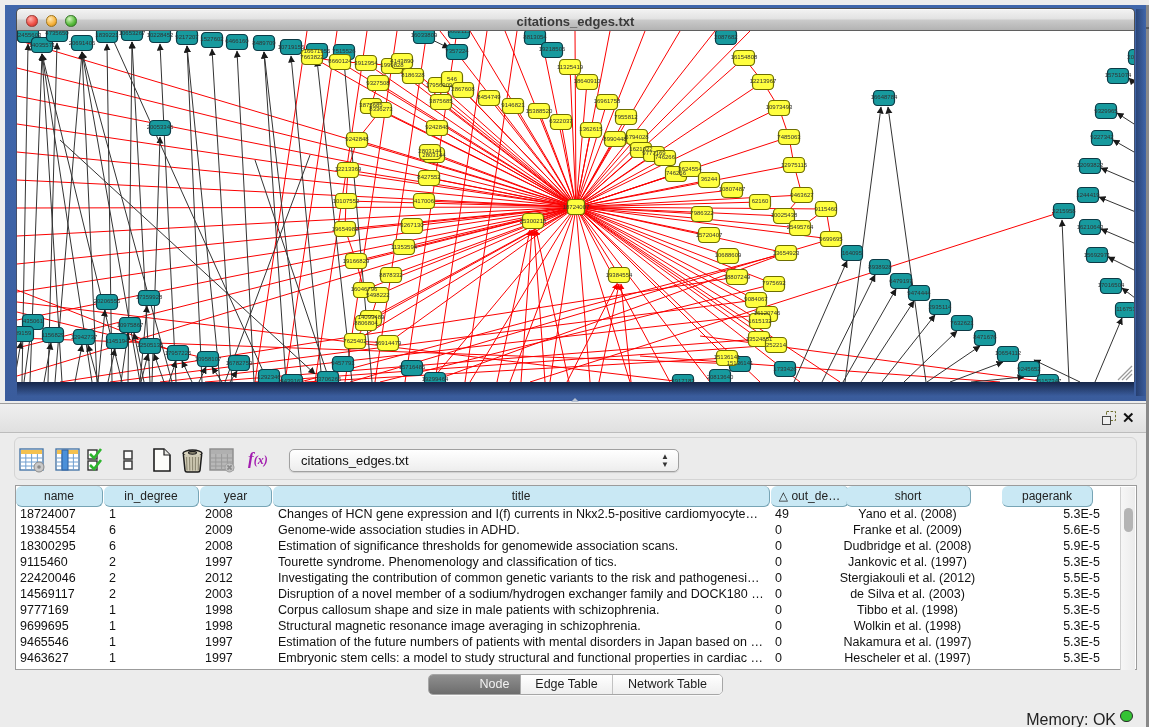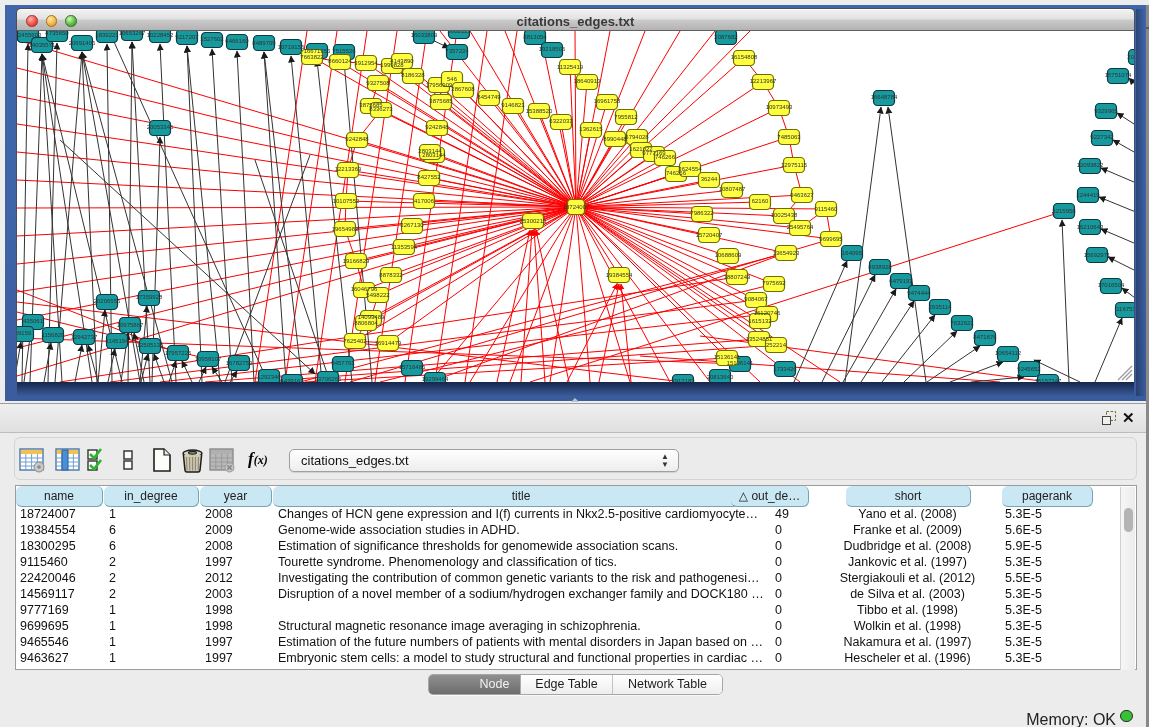--- a/index.html
+++ b/index.html
@@ -70,21 +70,21 @@
   font-size:12px; color:#222; text-align:center; line-height:20px;border-radius:6px; }
 #tbody { position:absolute; left:0; top:21px; width:1104px; }
 .tr { position:relative; height:16px; font-size:12.5px; color:#111; white-space:nowrap; }
 .tr div { position:absolute; top:0; height:16px; line-height:15px; overflow:hidden; }
 .c0 { left:4px;  width:80px; }
 .c1 { left:93px; width:90px; }
 .c2 { left:189px; width:70px; }
 .c3 { left:262px; width:486px; text-overflow:ellipsis; }
 .c4 { left:759px; width:70px; }
 .c5 { left:814px; width:155px; text-align:center; }
-.c6 { left:989px; width:95px; }
+.c6 { left:989px; width:95px;text-align:right; }
 #vscroll { position:absolute; right:1px; top:1px; width:15px; height:183px;
   background:linear-gradient(90deg,#f6f6f6,#ececec); border-left:1px solid #d0d0d0; }
 #vthumb { position:absolute; left:2.5px; top:21px; width:9px; height:24px;
   background:#b4b4b4; border-radius:5px; }
 
 
 #tabs { position:absolute; left:428px; top:674px; height:21px;
   border:1px solid #a6a6a6; border-radius:5px; overflow:hidden;
   box-shadow:0 1px 0 rgba(255,255,255,.7); display:flex; }
 .tab { height:100%; font-size:12.5px; line-height:19px; text-align:center; }
@@ -718,30 +718,30 @@
         <rect x="2" y="3" width="21" height="4" fill="#b0b0b0"></rect>
         <line x1="2" y1="11" x2="23" y2="11" stroke="#9a9a9a" stroke-width="1"></line>
         <line x1="2" y1="15" x2="23" y2="15" stroke="#9a9a9a" stroke-width="1"></line>
         <line x1="2" y1="19" x2="23" y2="19" stroke="#9a9a9a" stroke-width="1"></line>
         <line x1="6.8" y1="7" x2="6.8" y2="23" stroke="#9a9a9a" stroke-width="1"></line>
         <line x1="12.6" y1="7" x2="12.6" y2="23" stroke="#9a9a9a" stroke-width="1"></line>
         <line x1="18.4" y1="7" x2="18.4" y2="23" stroke="#9a9a9a" stroke-width="1"></line>
         <circle cx="20.5" cy="20.5" r="4.5" fill="#c2c2c2" stroke="#9e9e9e"></circle>
         <path d="M18.4 18.4 L22.6 22.6 M22.6 18.4 L18.4 22.6" stroke="#8b8b8b" stroke-width="1.6"></path>
       </svg>
-      <div class="ticon" style="left:248px;top:5px;font-family:'Liberation Serif',serif;font-style:italic;font-weight:bold;font-size:17px;color:#000000">f<span style="font-size:12px">(x)</span></div>
+      <div class="ticon" style="left:248px;top:5px;font-family:'Liberation Serif',serif;font-style:italic;font-weight:bold;font-size:17px;color:#a21caf">f<span style="font-size:12px">(x)</span></div>
     </div>
   <div id="combo">citations_edges.txt<div id="combo-ar">▲<br>▼</div></div>
   <div id="tablebox">
     <div id="thead">
       <div class="th" style="left:0;width:87px">name</div>
       <div class="th" style="left:88px;width:95px">in_degree</div>
       <div class="th" style="left:184px;width:72px">year</div>
       <div class="th" style="left:257px;width:497px">title</div>
-      <div class="th" style="left:715px;width:78px">△ out_de…</div>
+      <div class="th" style="left:755px;width:78px">△ out_de…</div>
       <div class="th" style="left:830px;width:125px">short</div>
       <div class="th" style="left:986px;width:91px">pagerank</div>
     </div>
     <div id="tbody">
 <div class="tr">
           <div class="c0">18724007</div>
           <div class="c1">1</div>
           <div class="c2">2008</div>
           <div class="c3">Changes of HCN gene expression and I(f) currents in Nkx2.5-positive cardiomyocytes derived from murine embryonic stem cells</div>
           <div class="c4">49</div>
@@ -790,20 +790,21 @@
           <div class="c2">2003</div>
           <div class="c3">Disruption of a novel member of a sodium/hydrogen exchanger family and DOCK180 gene in a patient with early-onset disorder</div>
           <div class="c4">0</div>
           <div class="c5">de Silva et al. (2003)</div>
           <div class="c6">5.3E-5</div>
         </div>
 <div class="tr">
           <div class="c0">9777169</div>
           <div class="c1">1</div>
           <div class="c2">1998</div>
+          <div class="c3">Corpus callosum shape and size in male patients with schizophrenia.</div>
           <div class="c4">0</div>
           <div class="c5">Tibbo et al. (1998)</div>
           <div class="c6">5.3E-5</div>
         </div>
 <div class="tr">
           <div class="c0">9699695</div>
           <div class="c1">1</div>
           <div class="c2">1998</div>
           <div class="c3">Structural magnetic resonance image averaging in schizophrenia.</div>
           <div class="c4">0</div>
@@ -818,21 +819,21 @@
           <div class="c4">0</div>
           <div class="c5">Nakamura et al. (1997)</div>
           <div class="c6">5.3E-5</div>
         </div>
 <div class="tr">
           <div class="c0">9463627</div>
           <div class="c1">1</div>
           <div class="c2">1997</div>
           <div class="c3">Embryonic stem cells: a model to study structural and functional properties in cardiac muscle cell development</div>
           <div class="c4">0</div>
-          <div class="c5">Hescheler et al. (1996)</div>
+          <div class="c5">Hescheler et al. (1997)</div>
           <div class="c6">5.3E-5</div>
         </div>
     </div>
     <div id="vscroll">
         <div id="vthumb"></div>
       </div>
   </div>
   <div id="tabs">
     <div class="tab" id="tab1">Node Table</div>
     <div class="tab" id="tab2">Edge Table</div>

